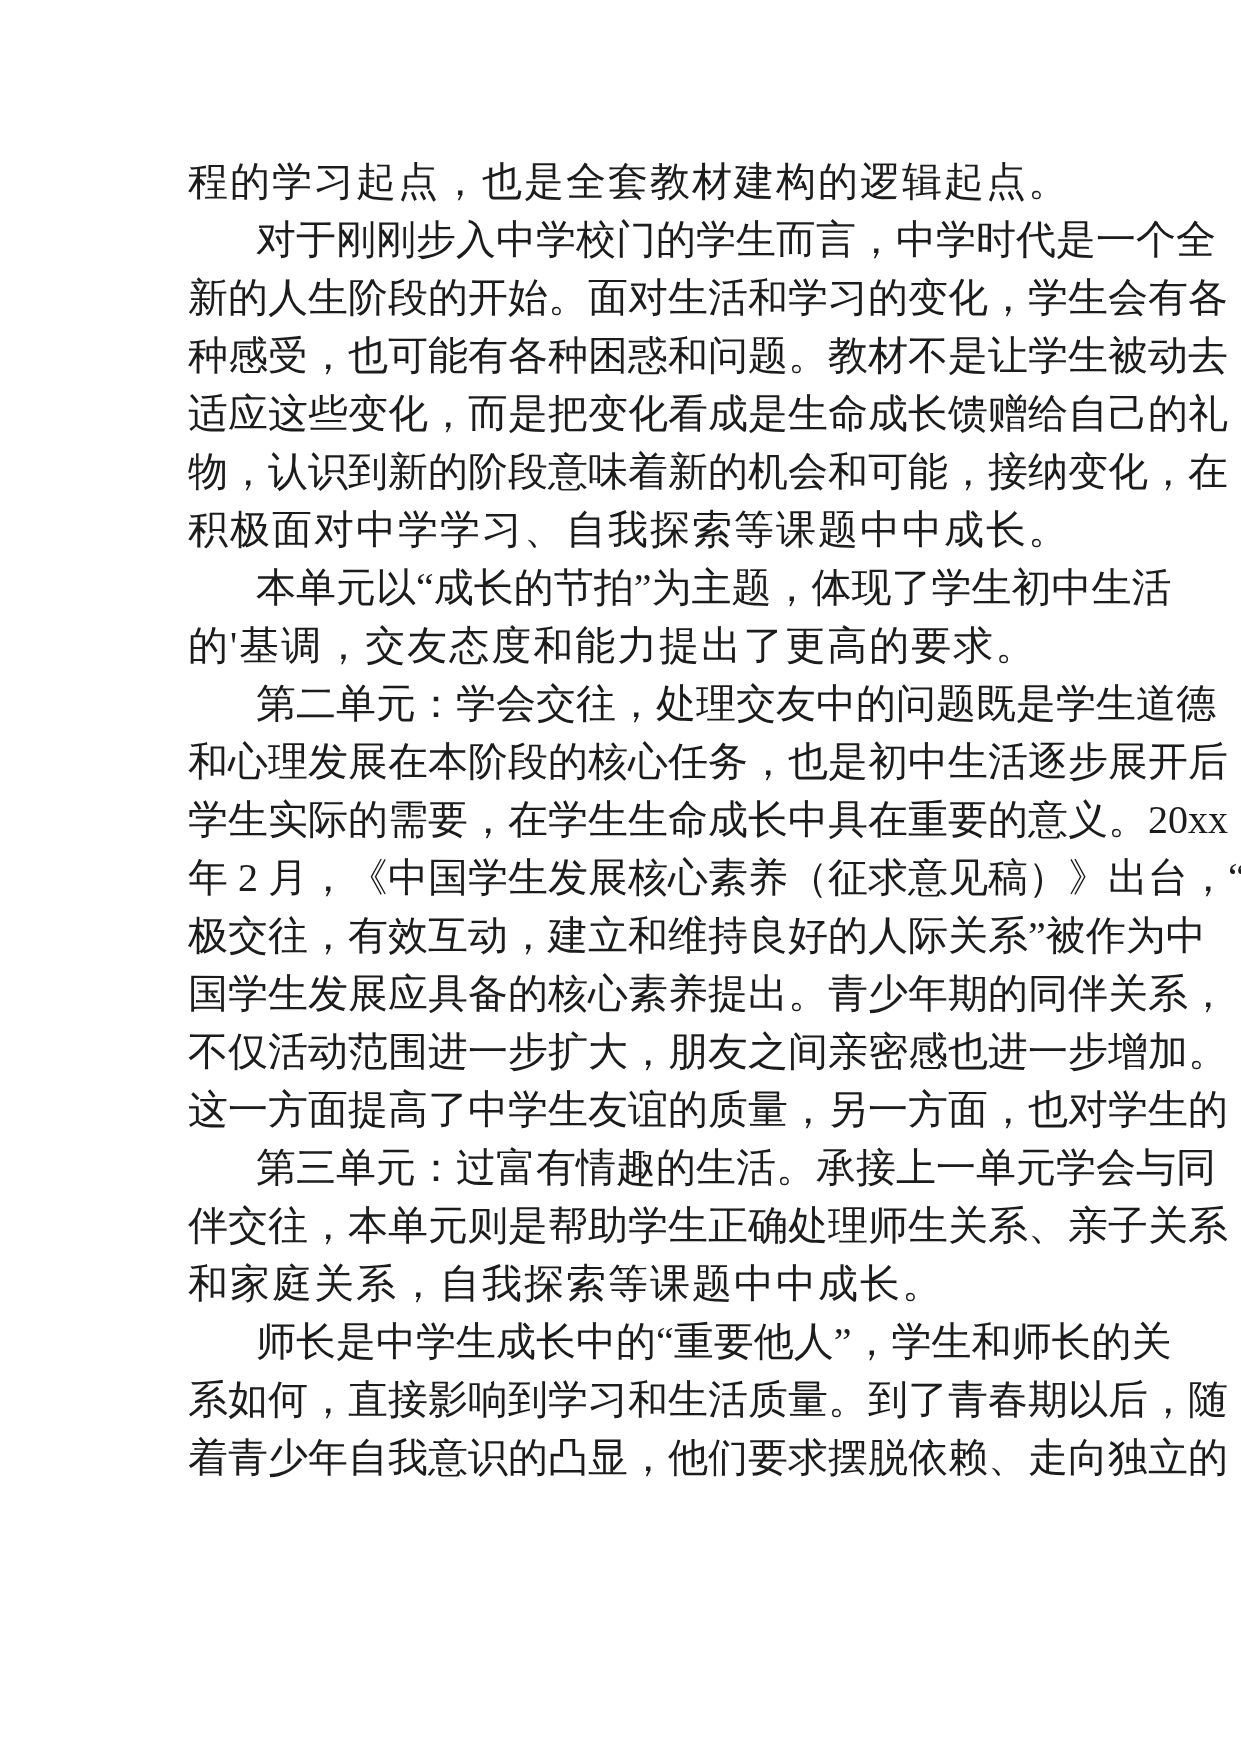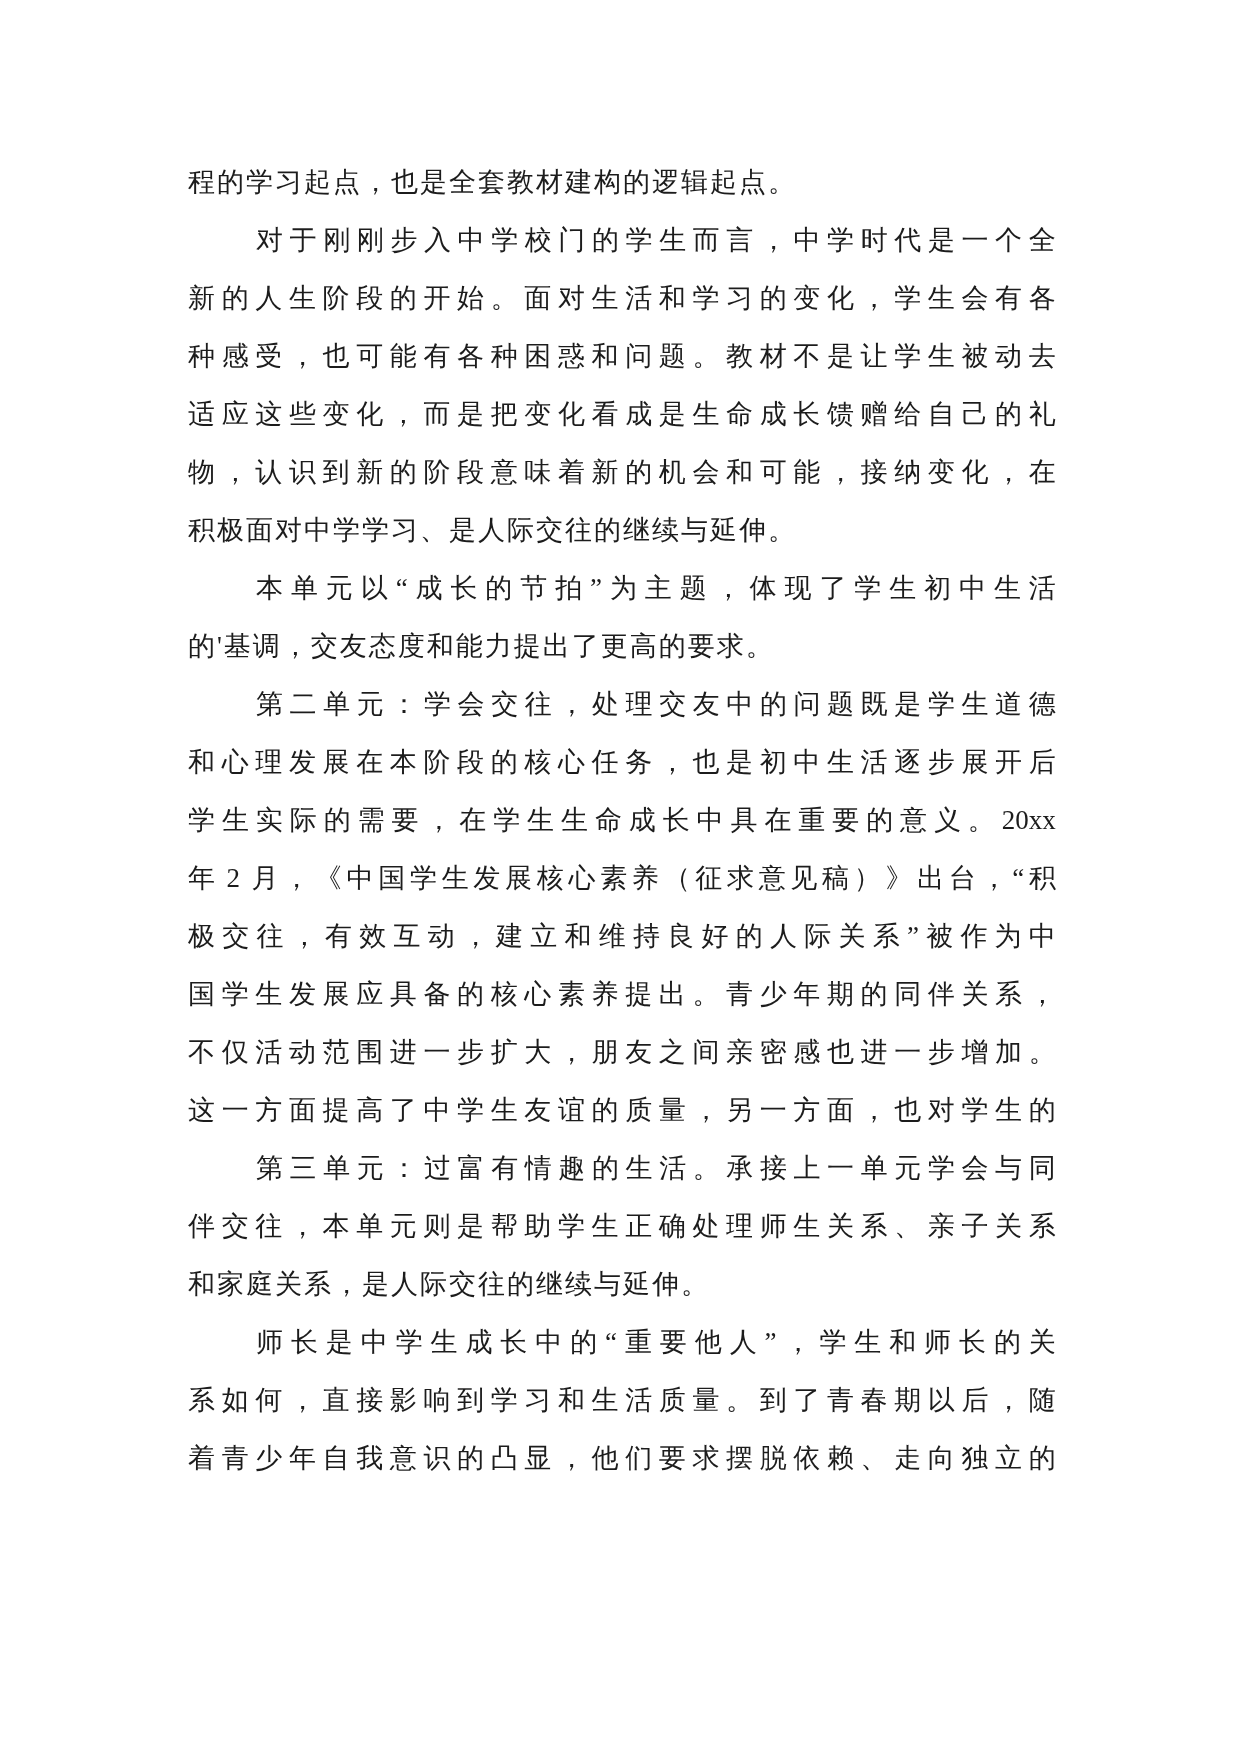--- a/index.html
+++ b/index.html
@@ -17,21 +17,21 @@
   }
   .text-block {
     position: absolute;
     left: 188px;
     top: 153px;
     width: 868px;
   }
   .line {
     height: 58px;
     line-height: 58px;
-    font-size: 27px;
+    font-size: 40px;
     letter-spacing: 2px;
     color: #1c1c1c;
     white-space: nowrap;
     font-weight: 400;
   }
   .line.indent {
     padding-left: 68px;
   }
   .line.just {
     display: flex;
@@ -181,21 +181,21 @@
         <span>可</span>
         <span>能</span>
         <span>，</span>
         <span>接</span>
         <span>纳</span>
         <span>变</span>
         <span>化</span>
         <span>，</span>
         <span>在</span>
       </div>
-      <div class="line">积极面对中学学习、是人际交往的继续与延伸。</div>
+      <div class="line">积极面对中学学习、自我探索等课题中中成长。</div>
       <div class="line indent just">
         <span>本</span>
         <span>单</span>
         <span>元</span>
         <span>以</span>
         <span>“</span>
         <span>成</span>
         <span>长</span>
         <span>的</span>
         <span>节</span>
@@ -486,21 +486,21 @@
         <span>师</span>
         <span>生</span>
         <span>关</span>
         <span>系</span>
         <span>、</span>
         <span>亲</span>
         <span>子</span>
         <span>关</span>
         <span>系</span>
       </div>
-      <div class="line">和家庭关系，是人际交往的继续与延伸。</div>
+      <div class="line">和家庭关系，自我探索等课题中中成长。</div>
       <div class="line indent just">
         <span>师</span>
         <span>长</span>
         <span>是</span>
         <span>中</span>
         <span>学</span>
         <span>生</span>
         <span>成</span>
         <span>长</span>
         <span>中</span>

